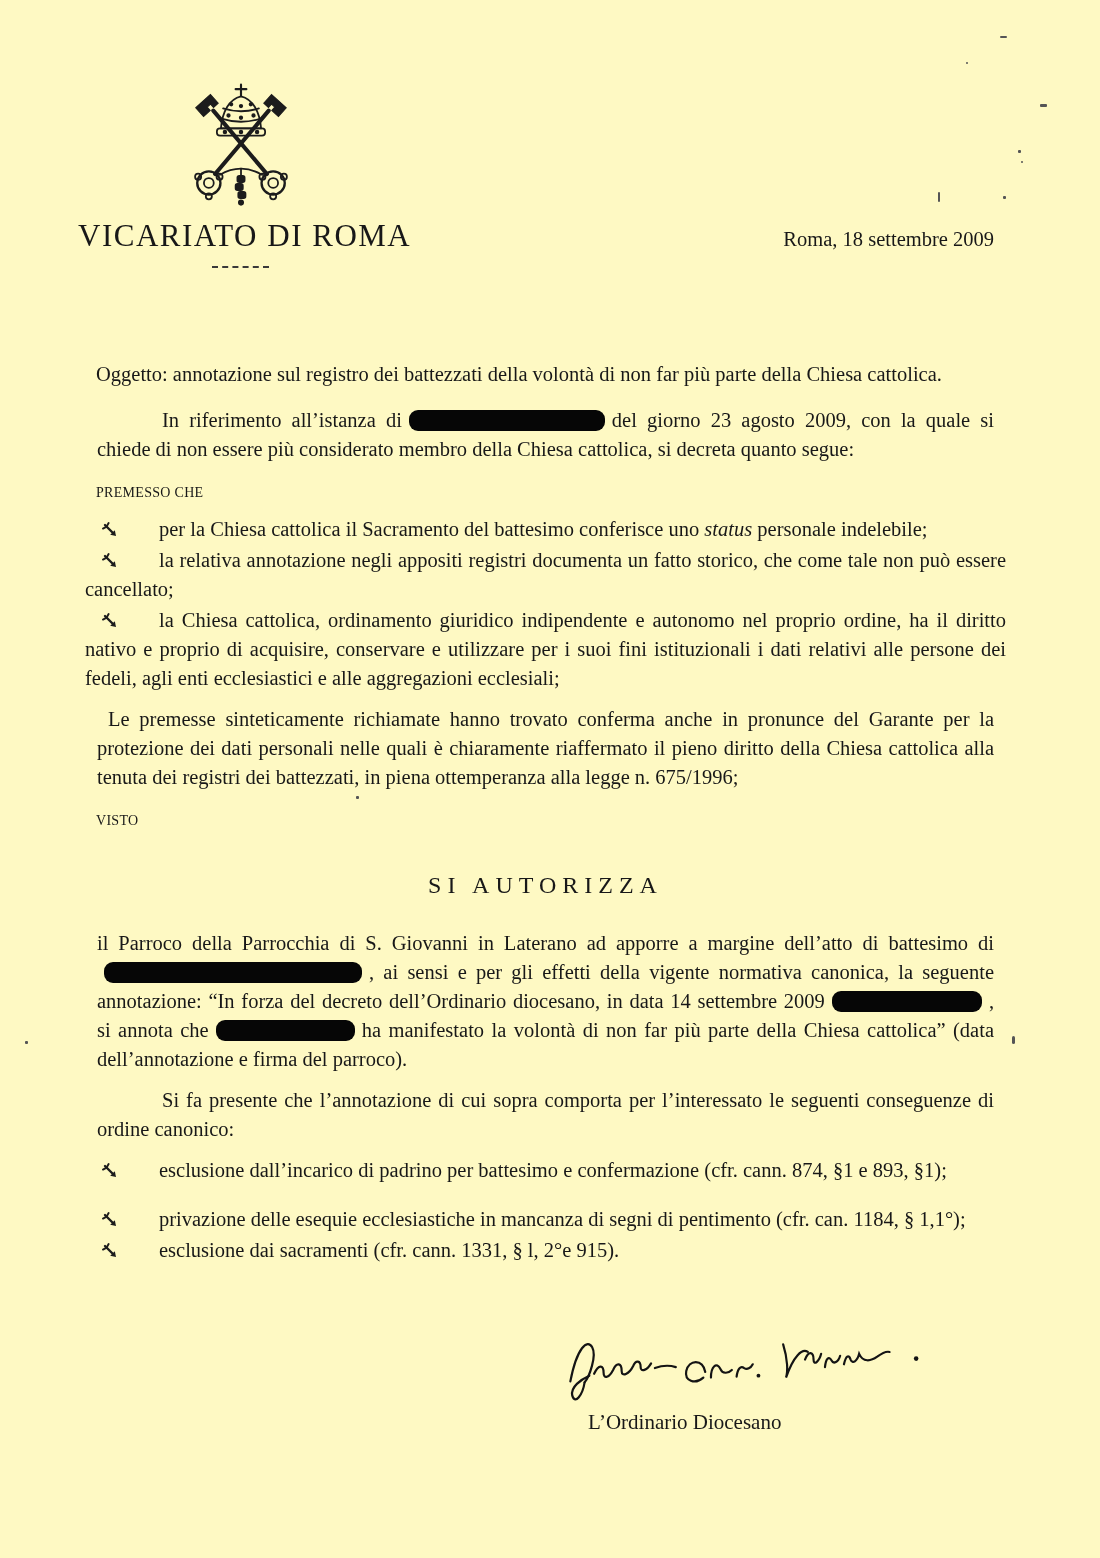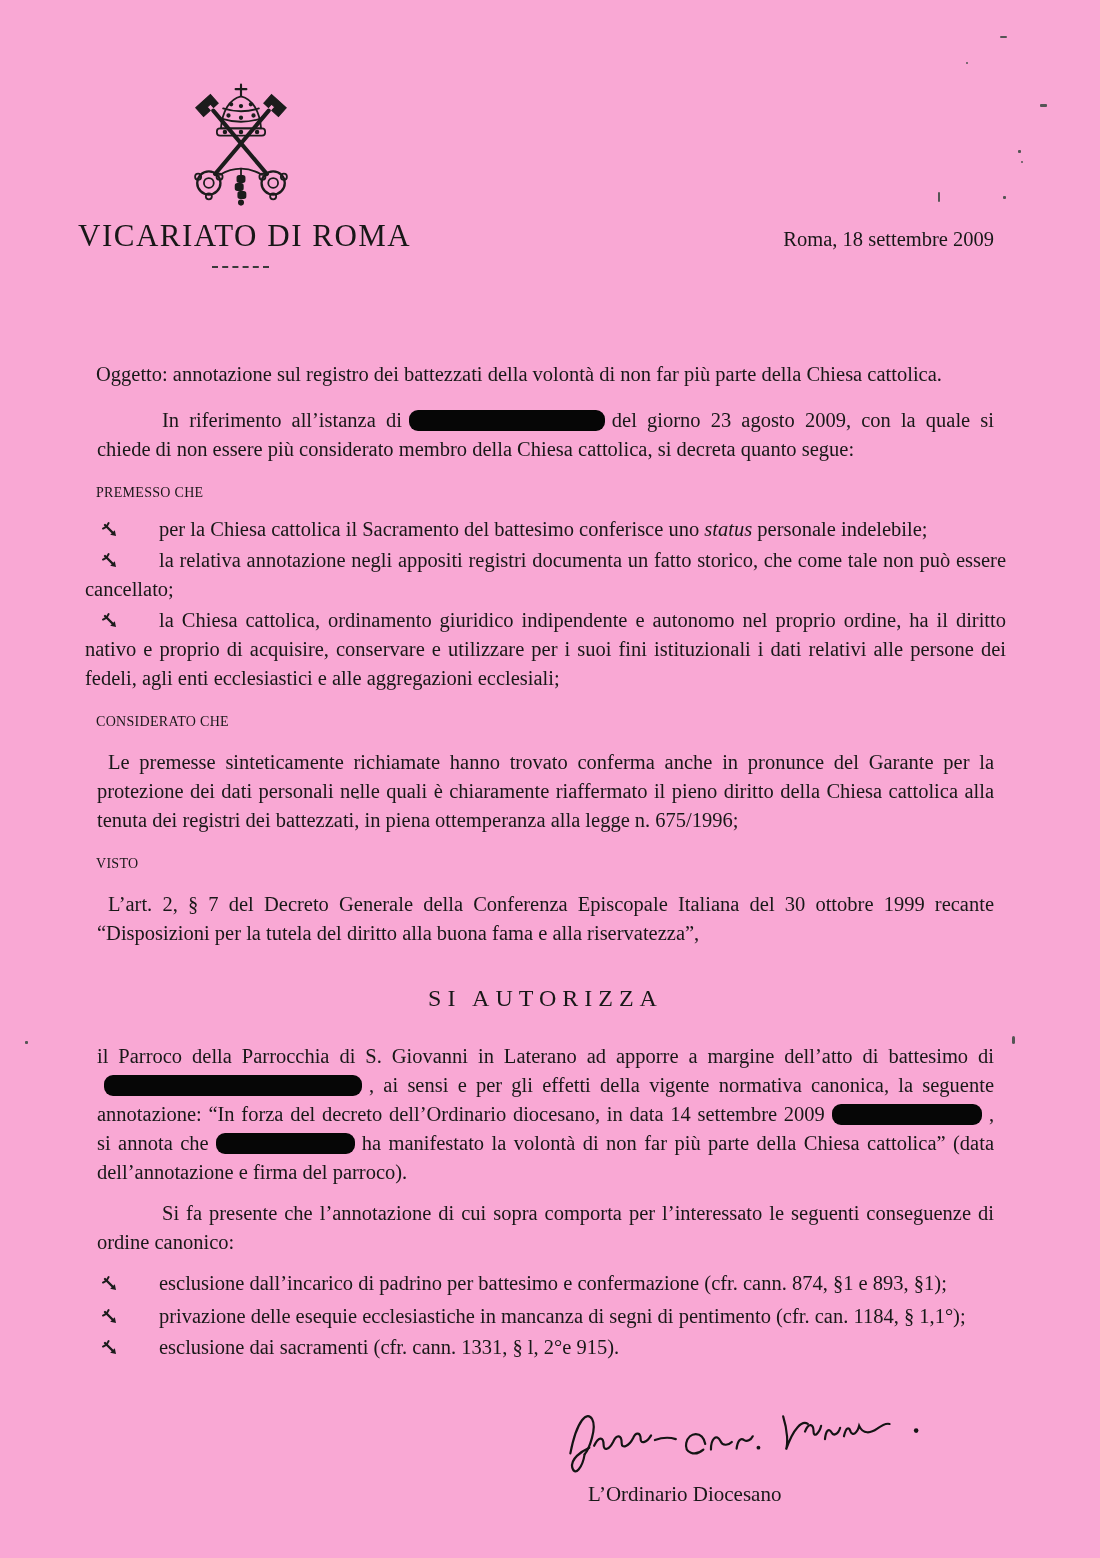--- a/index.html
+++ b/index.html
@@ -1,20 +1,20 @@
 <!DOCTYPE html>
 <html lang="it"><head>
 <meta charset="utf-8">
 <style>
   html,body{margin:0;padding:0;background:#e8e8e8;}
   .page{
     position:relative;
     width:1100px;height:1558px;
     margin:0 auto;
-    background:#f9a8d4;
+    background:#fef9c3;
     color:#181818;
     font-family:"Liberation Serif","DejaVu Serif",serif;
     overflow:hidden;
   }
   
   .emblem{position:absolute;left:178px;top:82px;width:126px;height:134px;}
   .emblem svg{width:100%;height:100%;}
   .header-row{
     position:absolute;left:0;top:218px;width:1100px;
     display:flex;align-items:baseline;justify-content:space-between;
@@ -40,33 +40,33 @@
   .sect-heading{
     margin:14px 0 8px 0;
     font-size:14px;font-weight:normal;letter-spacing:.3px;
     text-indent:11px;font-family:"Liberation Serif",serif;
   }
   .decree-heading{
     margin:36px 0 29px 0;
     text-align:center;font-size:24px;font-weight:normal;letter-spacing:6px;
   }
   .bullet{margin:2px 0;}
-  .bullet.gap-top{margin-top:4px;}
+  .bullet.gap-top{margin-top:20px;}
   .arrow-icon{display:inline-block;width:16px;height:16px;margin:0 41px 0 17px;vertical-align:-2px;}
   .redaction{
     display:inline-block;height:21px;vertical-align:-4px;
     background:#060606;border-radius:9px;margin:0 7px;
   }
   .r-intro{width:196px;}
   .r-auth1{width:258px;}
   .r-auth2{width:150px;}
   .r-auth3{width:139px;}
   em{font-style:italic;}
   
-  .signature-block{position:absolute;left:552px;top:1404px;width:400px;}
+  .signature-block{position:absolute;left:552px;top:1332px;width:400px;}
   .signature-svg{width:392px;height:76px;display:block;}
   .signer-title{margin:2px 0 0 36px;font-size:21px;text-align:left;}
   
   .speck{position:absolute;background:#555;border-radius:1px;}
 </style>
 </head>
 <body>
 
 <div class="page">
 
@@ -144,27 +144,25 @@
             <path d="M8.2 12.8 L14 14 L12.8 8.2 Z" fill="#1c1c1c"></path>
             <path d="M1 6.6 L4.6 4.6 M6.6 1 L4.6 4.6" stroke="#1c1c1c" stroke-width="1.9" fill="none" stroke-linecap="round"></path>
           </svg></span><span>la relativa annotazione negli appositi registri documenta un fatto storico, che come tale non può essere cancellato;</span></p>
 
     <p class="bullet"><span class="arrow-icon"><svg viewBox="0 0 16 16">
             <path d="M3 3 L11 11" stroke="#1c1c1c" stroke-width="2.4" fill="none" stroke-linecap="round"></path>
             <path d="M8.2 12.8 L14 14 L12.8 8.2 Z" fill="#1c1c1c"></path>
             <path d="M1 6.6 L4.6 4.6 M6.6 1 L4.6 4.6" stroke="#1c1c1c" stroke-width="1.9" fill="none" stroke-linecap="round"></path>
           </svg></span><span>la Chiesa cattolica, ordinamento giuridico indipendente e autonomo nel proprio ordine, ha il diritto nativo e proprio di acquisire, conservare e utilizzare per i suoi fini istituzionali i dati relativi alle persone dei fedeli, agli enti ecclesiastici e alle aggregazioni ecclesiali;</span></p>
 
-    <h2 class="sect-heading">CONSIDERATO CHE</h2>
 
     <p class="small-indent">Le premesse sinteticamente richiamate hanno trovato conferma anche in pronunce del Garante per la protezione dei dati personali nelle quali è chiaramente riaffermato il pieno diritto della Chiesa cattolica alla tenuta dei registri dei battezzati, in piena ottemperanza alla legge n. 675/1996;</p>
 
     <h2 class="sect-heading">VISTO</h2>
 
-    <p class="small-indent">L’art. 2, § 7 del Decreto Generale della Conferenza Episcopale Italiana del 30 ottobre 1999 recante “Disposizioni per la tutela del diritto alla buona fama e alla riservatezza”,</p>
 
     <h2 class="decree-heading">SI AUTORIZZA</h2>
 
     <p><span>il Parroco della Parrocchia di S. Giovanni in Laterano ad apporre a margine dell’atto di battesimo di</span><span class="redaction r-auth1"></span><span>, ai sensi e per gli effetti della vigente normativa canonica, la seguente annotazione: “In forza del decreto dell’Ordinario diocesano, in data 14 settembre 2009</span><span class="redaction r-auth2"></span><span>, si annota che</span><span class="redaction r-auth3"></span><span>ha manifestato la volontà di non far più parte della Chiesa cattolica” (data dell’annotazione e firma del parroco).</span></p>
 
     <p class="indent">Si fa presente che l’annotazione di cui sopra comporta per l’interessato le seguenti conseguenze di ordine canonico:</p>
 
     <p class="bullet"><span class="arrow-icon"><svg viewBox="0 0 16 16">
             <path d="M3 3 L11 11" stroke="#1c1c1c" stroke-width="2.4" fill="none" stroke-linecap="round"></path>
             <path d="M8.2 12.8 L14 14 L12.8 8.2 Z" fill="#1c1c1c"></path>

